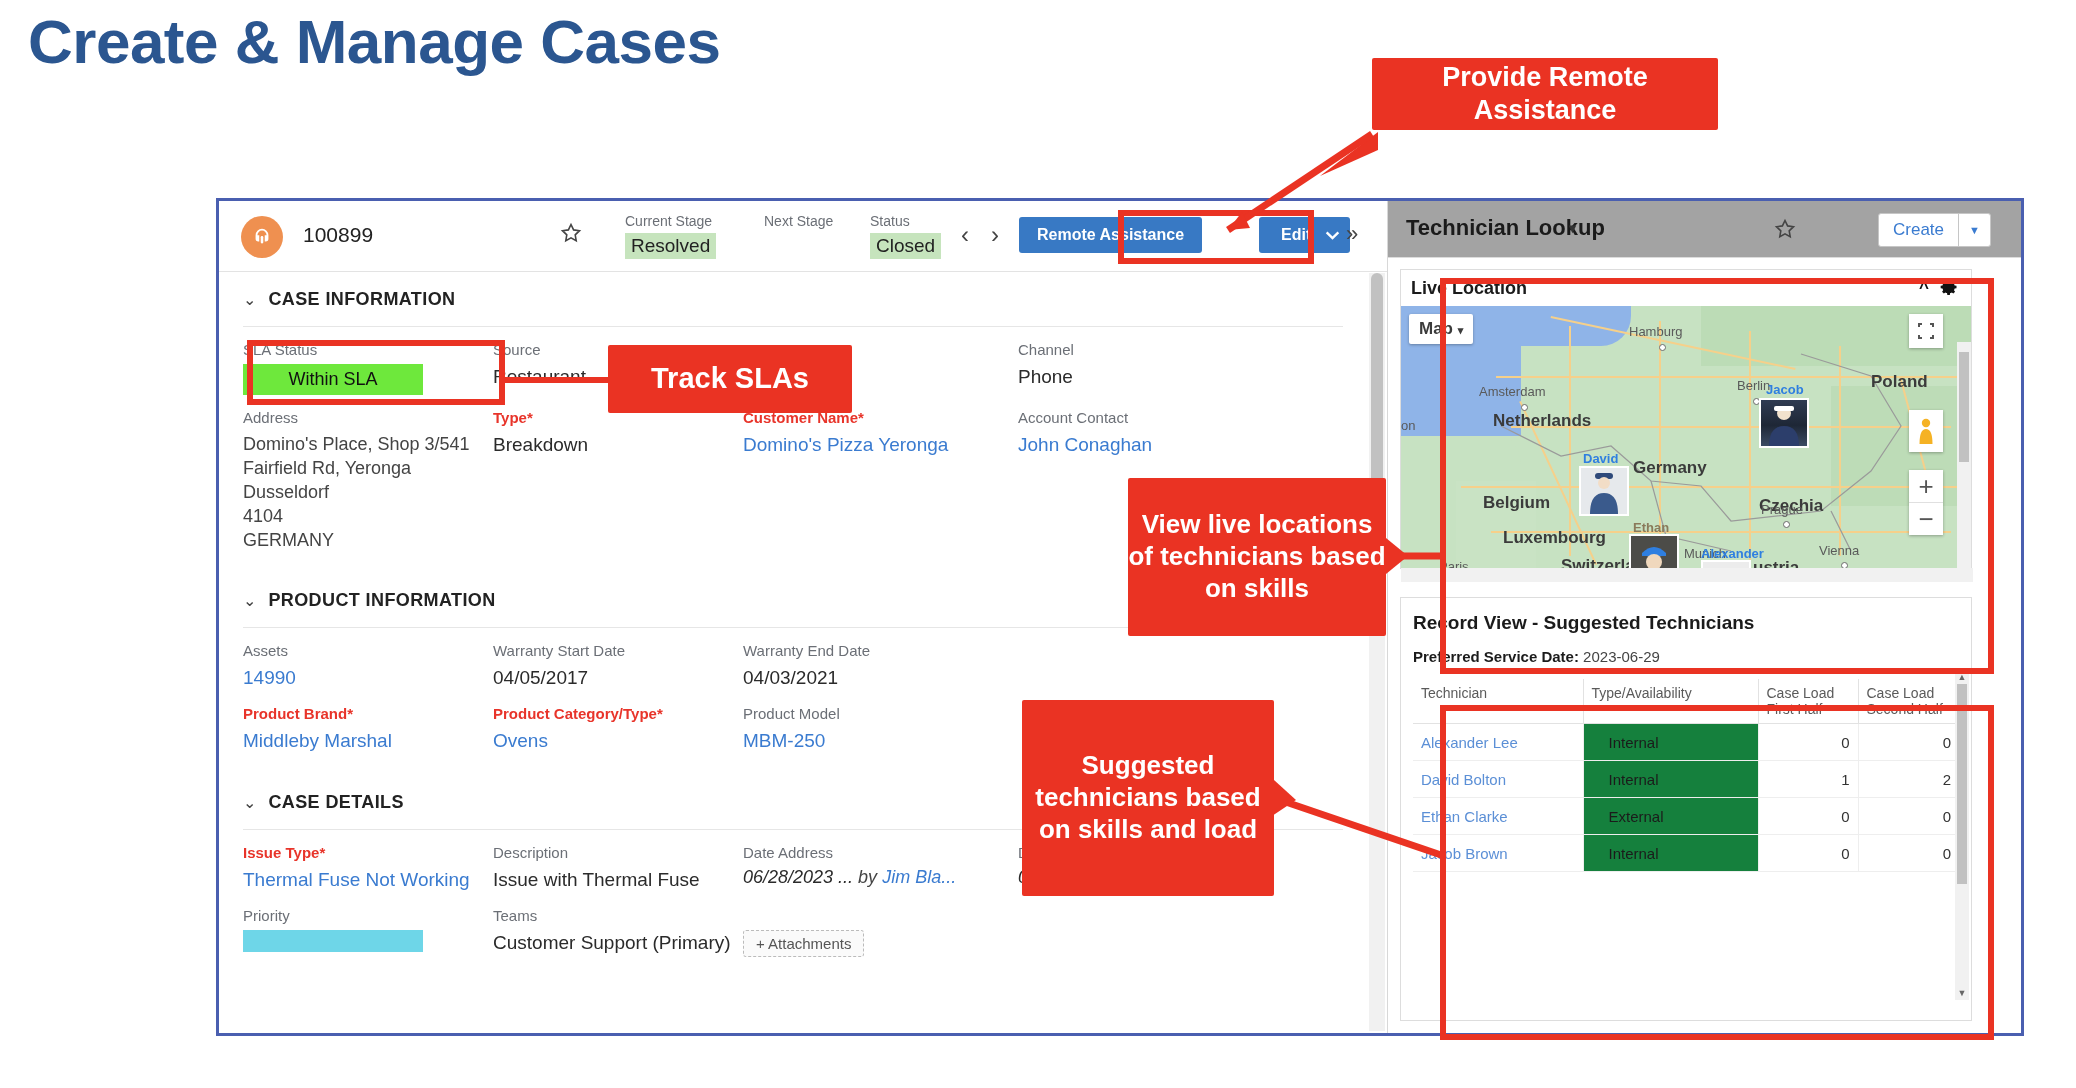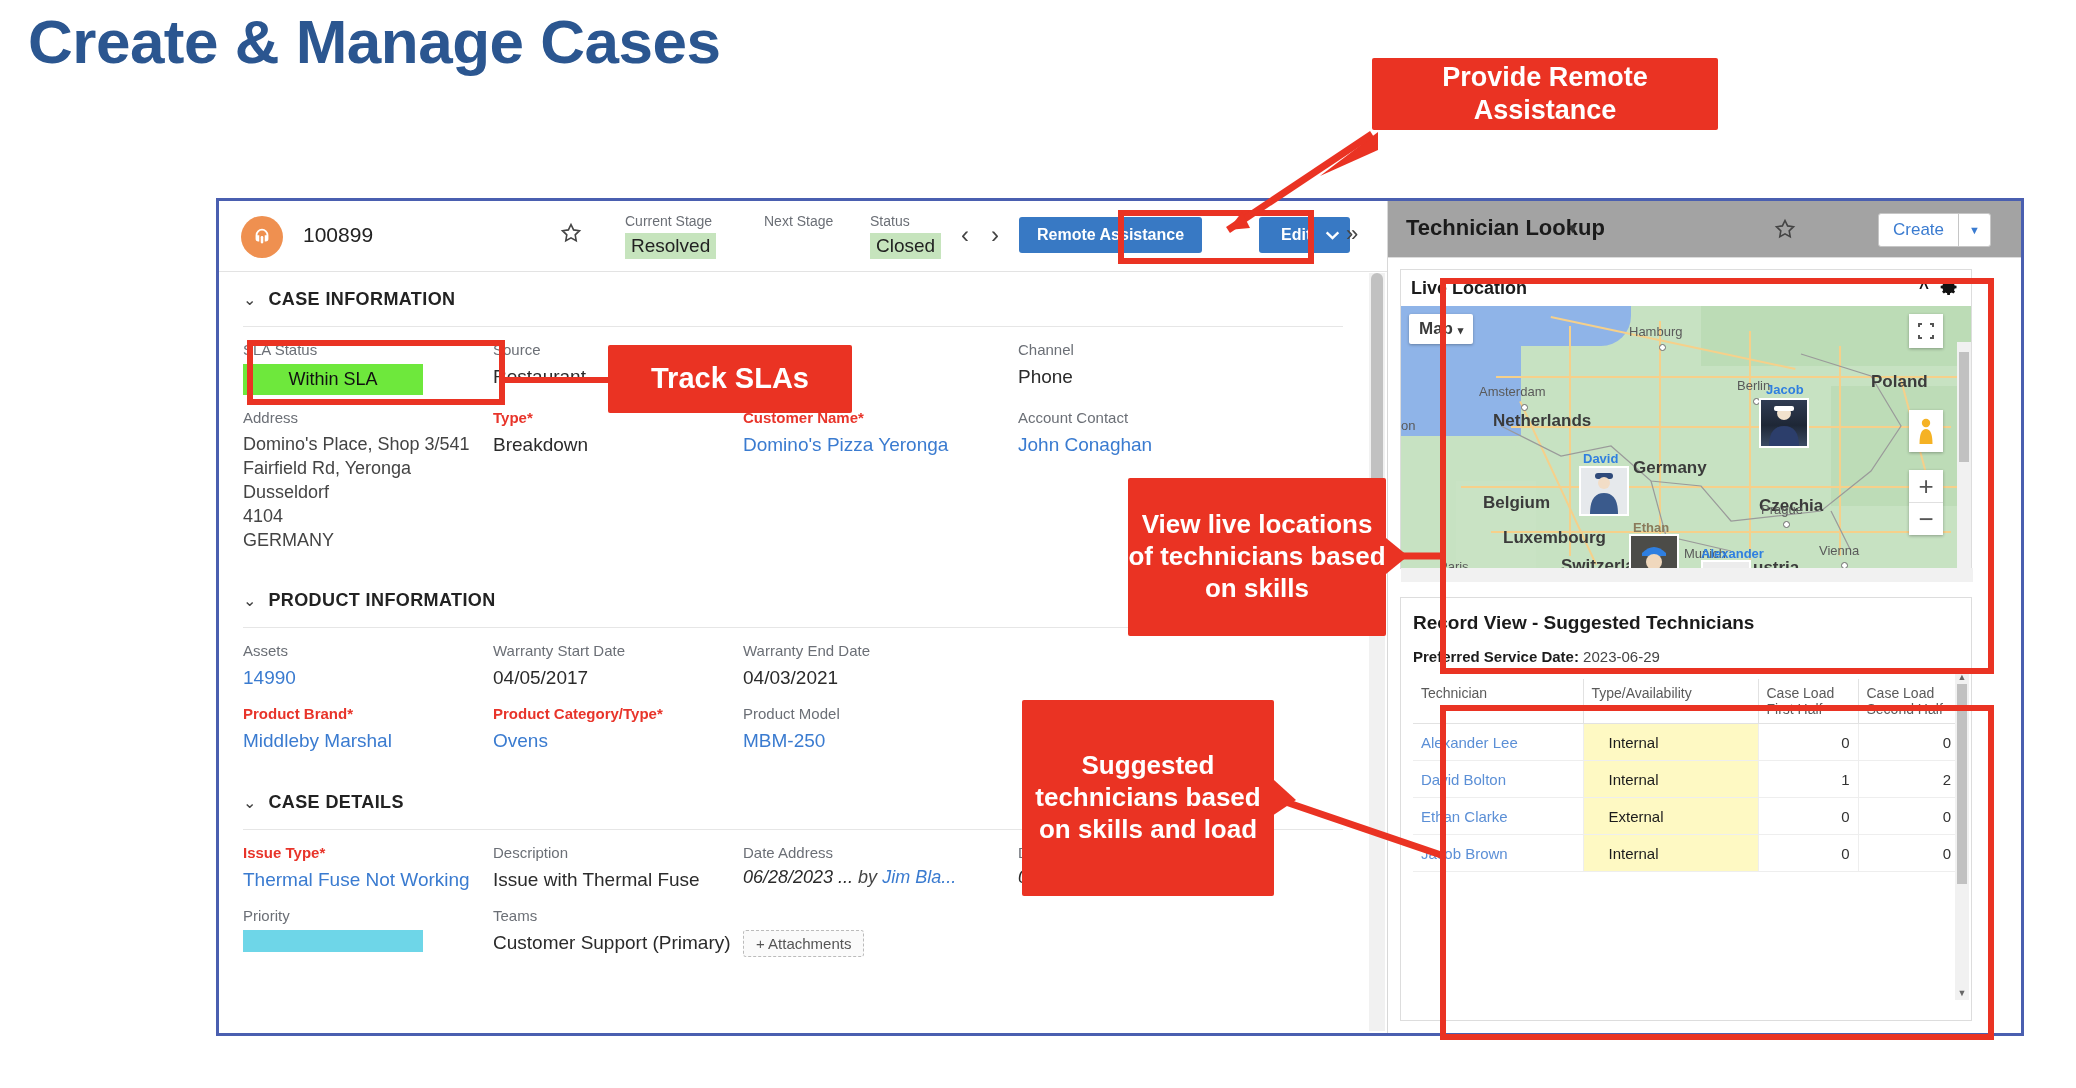--- a/index.html
+++ b/index.html
@@ -184,21 +184,21 @@
     font-size:14px;color:#5a5a5a;font-weight:400;text-align:left;
     padding:6px 8px;border-bottom:1px solid #e2e2e2;border-right:1px solid #e2e2e2;
     vertical-align:top;line-height:16px;
   }
   table.rec th:last-child{border-right:none;}
   table.rec td{
     font-size:15px;padding:0 8px;height:36px;border-bottom:1px solid #eee;border-right:1px solid #eee;
   }
   table.rec td:last-child{border-right:none;}
   table.rec td.name{color:#5b8fd6;}
-  table.rec td.avail{background:#fef9c3;color:#1b1b1b;padding-left:25px;}
+  table.rec td.avail{background:#15803d;color:#1b1b1b;padding-left:25px;}
   table.rec td.num{text-align:right;color:#333;}
   #rec-vscroll{position:absolute;right:2px;top:72px;width:14px;height:330px;background:#f1f1f1;}
   #rec-vscroll .thumb{position:absolute;left:2px;top:0;width:10px;height:240px;background:#c1c1c1;}
   #rec-vscroll .arrow{position:absolute;left:0;width:14px;height:14px;text-align:center;font-size:9px;color:#666;line-height:14px;background:#f1f1f1;}
 
   
   .hl{position:absolute;border:6px solid #ea3323;box-sizing:border-box;pointer-events:none;}
   #hl-remote{left:1118px;top:210px;width:196px;height:54px;}
   #hl-sla{left:247px;top:340px;width:258px;height:65px;}
   #hl-map{left:1440px;top:278px;width:554px;height:396px;}

